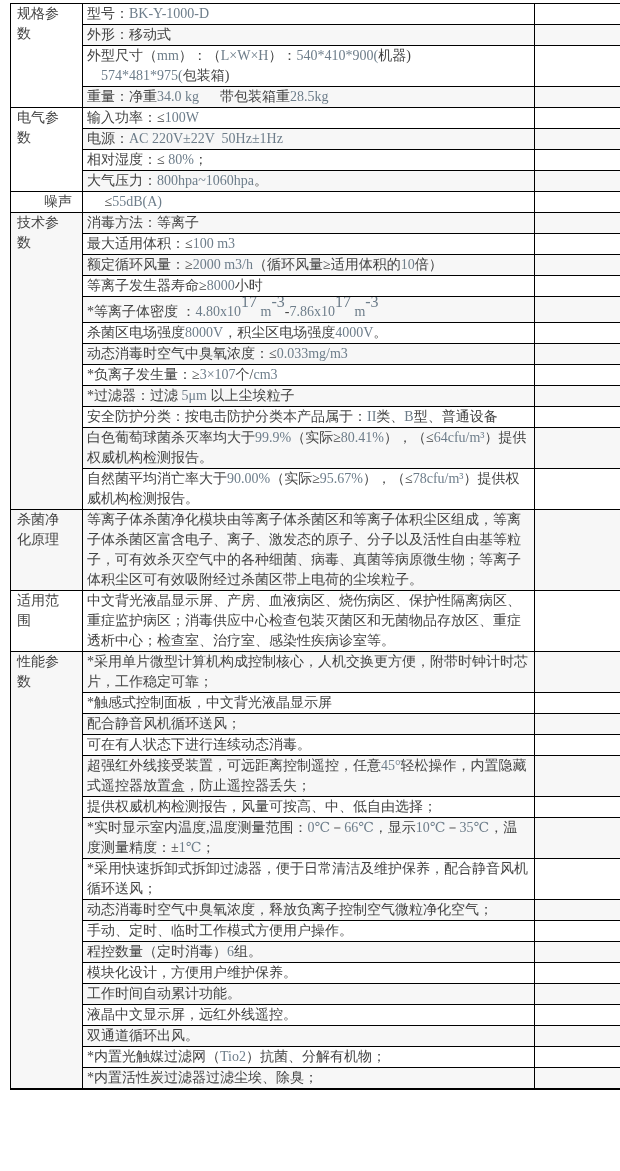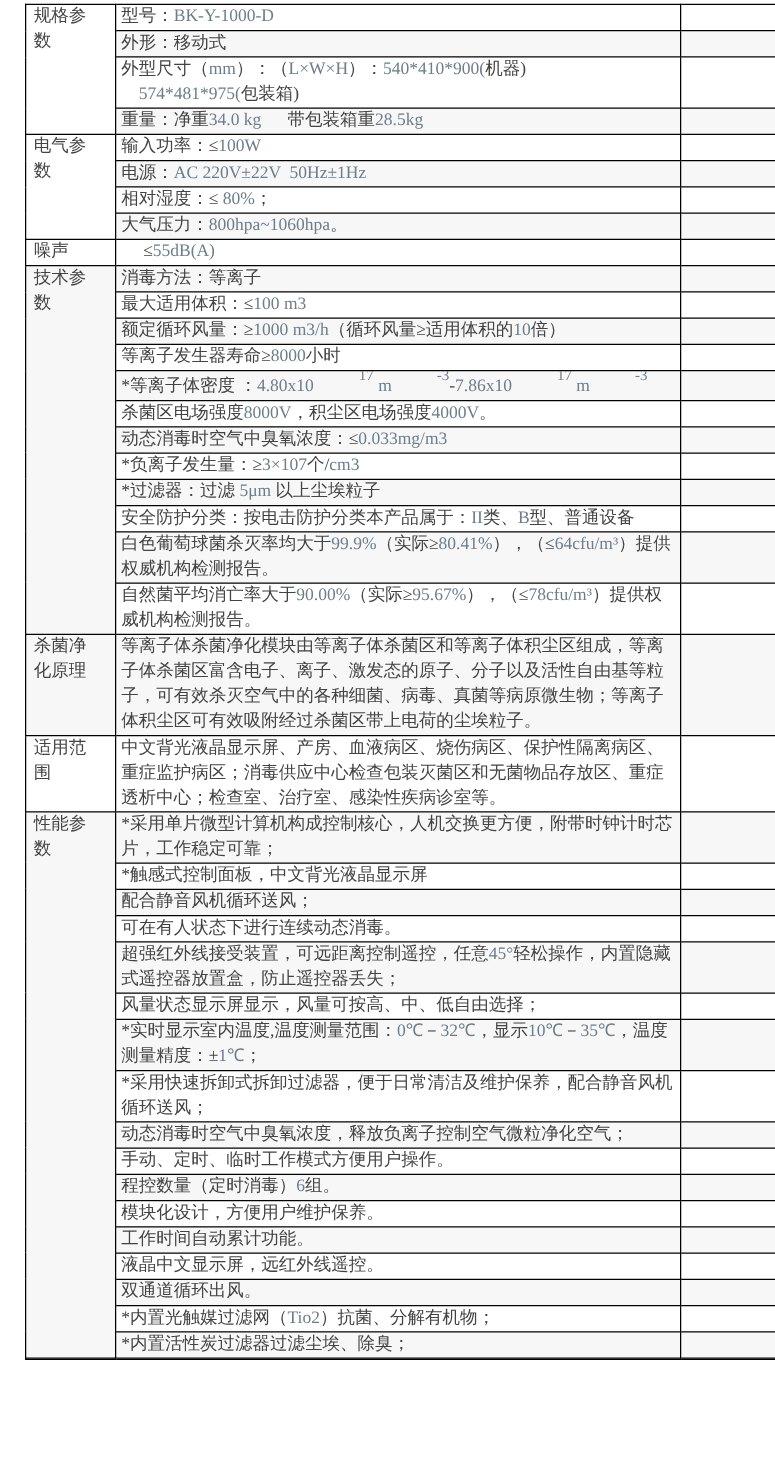--- a/index.html
+++ b/index.html
@@ -1,42 +1,42 @@
 <!DOCTYPE html>
 <html><head>
 <meta charset="utf-8">
 <style>
   * { box-sizing: border-box; }
   html,body { margin:0; padding:0; background:#ffffff; }
   body {
     width:620px; min-height:1171px;
     font-family:"Liberation Serif","DejaVu Serif",serif;
   }
-  .page { padding:3px 20px; }
+  .page { padding:3px 10px; }
   table.spec {
     border-collapse:collapse;
     width:615px;
     table-layout:fixed;
   }
   td {
     border:1px solid #000000;
     vertical-align:top;
     font-size:14px;
     line-height:20px;
     color:#434343;
     padding:0 4px;
     white-space:pre-wrap;
     word-wrap:break-word;
     overflow:hidden;
   }
   td.cat { padding:0 10px 0 6px; }
   td.blank { padding:0; }
   tr:nth-child(even) td { background:#f7f7f7; }
-  .lat { color:#6d7d8a;font-family:Liberation Serif, serif; }
-  sup.lat { font-size:12px; line-height:1; vertical-align:super; position:relative; top:-3px;margin-left:36px; }
+  .lat { color:#6d7d8a; }
+  sup.lat { font-size:16px; line-height:1; vertical-align:super; position:relative; top:-3px; }
 </style>
 </head>
 <body>
 
 <div class="page">
   <table class="spec">
     <colgroup>
       <col style="width:72px">
       <col style="width:452px">
       <col style="width:91px">
@@ -71,35 +71,35 @@
         </tr>
         <tr>
           <td class="val">相对湿度：≤ <span class="lat">80%</span>；</td>
           <td class="blank"></td>
         </tr>
         <tr>
           <td class="val">大气压力：<span class="lat">800hpa~1060hpa</span>。</td>
           <td class="blank"></td>
         </tr>
         <tr>
-          <td class="cat" rowspan="1" style="text-align: left; font-family: Liberation Mono, monospace;">噪声</td>
+          <td class="cat" rowspan="1" style="text-align: right; font-family: Liberation Mono, monospace;">噪声</td>
           <td class="val">     ≤<span class="lat">55dB(A)</span></td>
           <td class="blank"></td>
         </tr>
         <tr>
           <td class="cat" rowspan="12">技术参数</td>
           <td class="val">消毒方法：等离子</td>
           <td class="blank"></td>
         </tr>
         <tr>
           <td class="val">最大适用体积：≤<span class="lat">100 m3</span></td>
           <td class="blank"></td>
         </tr>
         <tr>
-          <td class="val">额定循环风量：≥<span class="lat">1000 m3/h</span>（循环风量≥适用体积的<span class="lat">10</span>倍）</td>
+          <td class="val">额定循环风量：≥<span class="lat">2000 m3/h</span>（循环风量≥适用体积的<span class="lat">10</span>倍）</td>
           <td class="blank"></td>
         </tr>
         <tr>
           <td class="val">等离子发生器寿命≥<span class="lat">8000</span>小时</td>
           <td class="blank"></td>
         </tr>
         <tr>
           <td class="val">*等离子体密度 ：<span class="lat">4.80x10</span><sup class="lat">17</sup> <span class="lat">m</span><sup class="lat">-3</sup>-<span class="lat">7.86x10</span><sup class="lat">17</sup> <span class="lat">m</span><sup class="lat">-3</sup></td>
           <td class="blank"></td>
         </tr>
@@ -156,25 +156,25 @@
         </tr>
         <tr>
           <td class="val">可在有人状态下进行连续动态消毒。</td>
           <td class="blank"></td>
         </tr>
         <tr>
           <td class="val">超强红外线接受装置，可远距离控制遥控，任意<span class="lat">45°</span>轻松操作，内置隐藏式遥控器放置盒，防止遥控器丢失；</td>
           <td class="blank"></td>
         </tr>
         <tr>
-          <td class="val">风量状态显示屏显示，风量可按高、中、低自由选择；</td>
-          <td class="blank"></td>
-        </tr>
-        <tr>
-          <td class="val">*实时显示室内温度,温度测量范围：<span class="lat">0℃</span>－<span class="lat">32℃</span>，显示<span class="lat">10℃</span>－<span class="lat">35℃</span>，温度测量精度：±<span class="lat">1℃</span>；</td>
+          <td class="val">提供权威机构检测报告，风量可按高、中、低自由选择；</td>
+          <td class="blank"></td>
+        </tr>
+        <tr>
+          <td class="val">*实时显示室内温度,温度测量范围：<span class="lat">0℃</span>－<span class="lat">66℃</span>，显示<span class="lat">10℃</span>－<span class="lat">35℃</span>，温度测量精度：±<span class="lat">1℃</span>；</td>
           <td class="blank"></td>
         </tr>
         <tr>
           <td class="val">*采用快速拆卸式拆卸过滤器，便于日常清洁及维护保养，配合静音风机循环送风；</td>
           <td class="blank"></td>
         </tr>
         <tr>
           <td class="val">动态消毒时空气中臭氧浓度，释放负离子控制空气微粒净化空气；</td>
           <td class="blank"></td>
         </tr>

